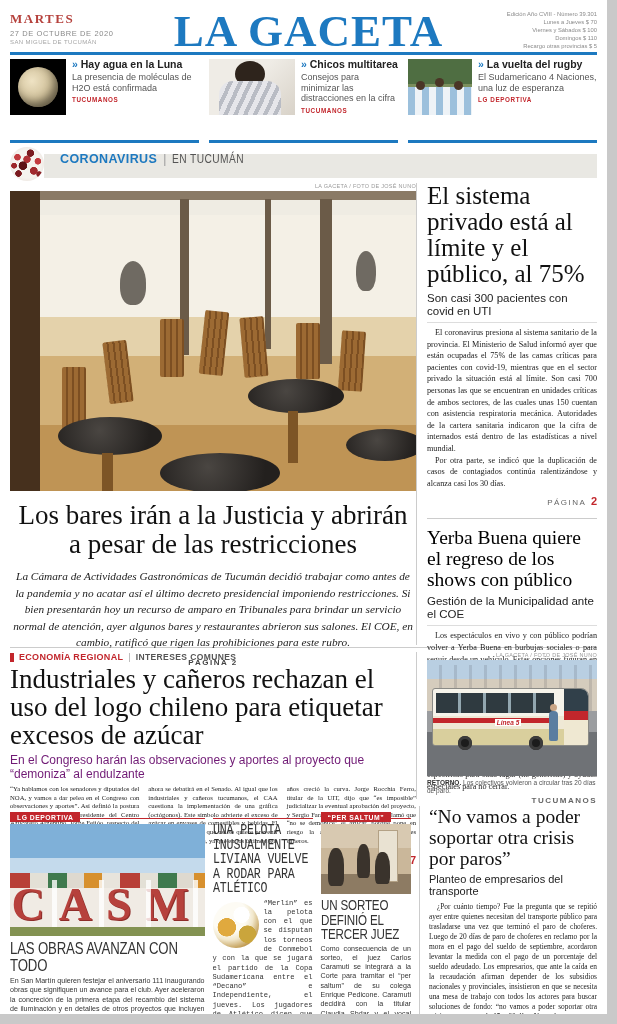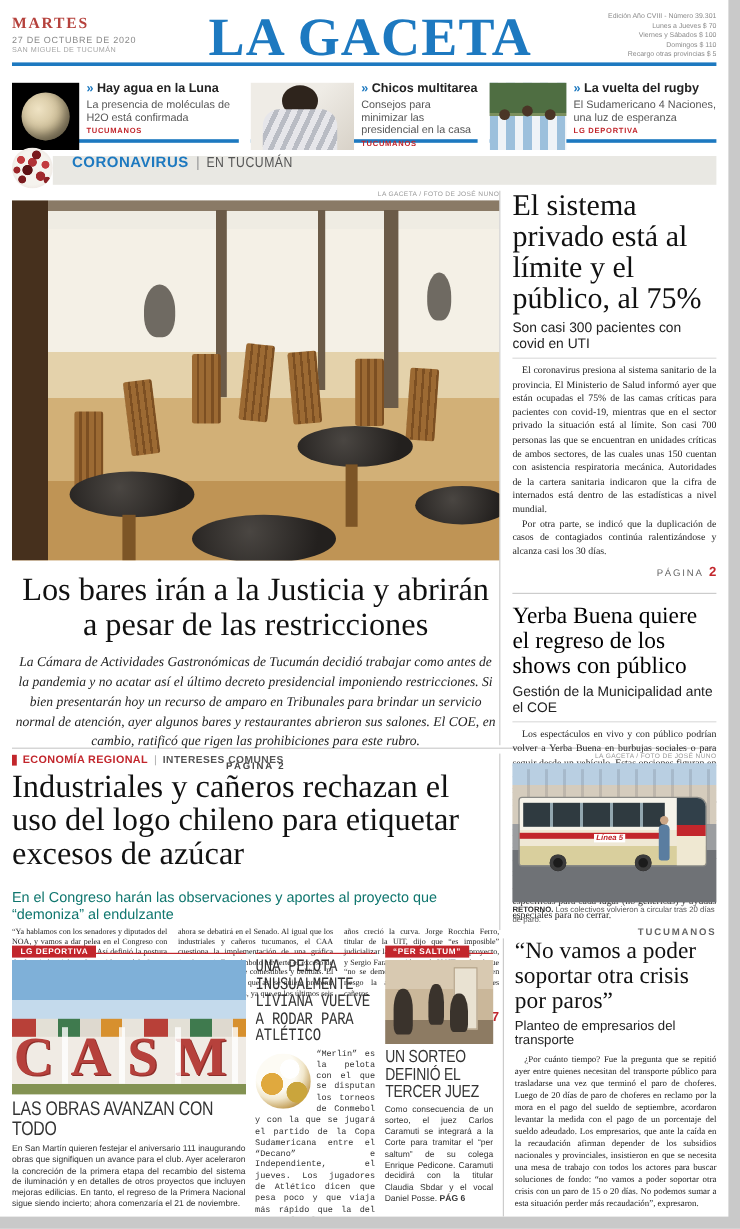--- a/index.html
+++ b/index.html
@@ -12,21 +12,21 @@
   .mh-left { width:135px; padding-top:4px; }
   .mh-day { font-family:"Liberation Serif", serif; font-weight:bold; color:#b5413c; font-size:13px; letter-spacing:1.5px; }
   .mh-date { font-size:7.5px; color:#8a8a8a; letter-spacing:.6px; margin-top:2px; }
   .mh-city { font-size:6px; color:#a5a5a5; letter-spacing:.4px; margin-top:1px; }
   .mh-title { flex:1; text-align:center; font-family:"Liberation Serif", serif; font-weight:bold; color:#1d79c0; font-size:45px; letter-spacing:1px; line-height:48px; }
   .mh-right { width:125px; text-align:right; padding-top:3px; }
   .mh-right div { font-size:5.8px; color:#8a8a8a; line-height:8px; }
   .blue-rule { height:3px; background:#1d79c0; margin-top:2px; }
 
   
-  .teasers { display:flex; gap:10px; padding:14px 0 0; height:64px; }
+  .teasers { display:flex; gap:10px; padding:4px 0 0; height:88px; }
   .teaser { flex:1; display:flex; gap:6px; border-bottom:3px solid #1d79c0; padding-bottom:5px; }
   .t-img { flex:0 0 auto; height:56px; position:relative; overflow:hidden; }
   .t-txt { flex:1; min-width:0; }
   .t-title { font-size:10.5px; font-weight:bold; color:#222; line-height:11px; }
   .t-title .chev { color:#1d79c0; }
   .t-body { font-size:9px; color:#555; line-height:10.5px; margin-top:2px; }
   .t-sec { font-size:6.3px; font-weight:bold; color:#c2262c; letter-spacing:.6px; margin-top:3px; }
   .img-moon { width:56px; background:#000; }
   .moon { position:absolute; left:8px; top:8px; width:40px; height:40px; border-radius:50%;
           background:radial-gradient(circle at 35% 35%, #efe3c4, #cdbd96 55%, #a3946e);
@@ -93,21 +93,21 @@
   
   .econ-row { display:flex; border-top:1px solid #ccc; margin-top:2px; padding-top:4px; height:152px; }
   .econ-left { width:406px; }
   .econ-right { width:181px; border-left:1px solid #ccc; padding-left:10px; }
   .kicker { display:flex; align-items:center; gap:5px; }
   .ksq { width:4px; height:9px; background:#c2262c; }
   .k1 { font-size:9px; font-weight:bold; color:#c2262c; letter-spacing:.3px; }
   .kpipe { color:#aaa; font-size:9px; }
   .k2 { font-size:8.5px; font-weight:bold; color:#555; letter-spacing:.4px; }
   .econ-h { font-family:"Liberation Serif", serif; font-size:27px; line-height:28px; color:#111; margin-top:3px; }
-  .econ-sub { font-size:12px; color:#0f766e; margin-top:16px; }
+  .econ-sub { font-size:12px; color:#701a75; margin-top:4px; }
   .econ-body { margin-top:4px; columns:3; column-gap:9px; font-family:"Liberation Serif", serif; font-size:6.7px; line-height:8.6px; color:#222; text-align:justify; height:64px; overflow:hidden; }
   .econ-page { text-align:right; margin-top:1px; }
 
   .photo-bus { position:relative; height:116px; margin-top:2px; overflow:hidden;
     background:linear-gradient(#b9cfe2 0 16%, #d5ccbd 16% 44%, #9b9da0 44% 62%, #6f7276 62% 100%); }
   .bus-bldg { position:absolute; top:4%; left:0; right:0; height:40%;
     background:repeating-linear-gradient(90deg, transparent 0 12px, rgba(60,60,70,.15) 12px 15px); }
   .bus { position:absolute; left:3%; right:5%; top:24%; height:50%; border-radius:3px 8px 3px 3px; border:1px solid #8a8a86;
     background:linear-gradient(#f6f3ea 0 48%, #efe8d5 48% 72%, #d9cf9d 72% 100%); }
   .bus-win { position:absolute; top:7%; left:2%; width:76%; height:36%;
@@ -192,21 +192,21 @@
         <div class="t-sec">TUCUMANOS</div>
       </div>
     </div>
     <div class="teaser">
       <div class="t-img img-kid">
         <div class="kid-hair"></div>
         <div class="kid-body"></div>
       </div>
       <div class="t-txt">
         <div class="t-title"><span class="chev">»</span> <span>Chicos multitarea</span></div>
-        <div class="t-body">Consejos para minimizar las presidencial en la casa</div>
+        <div class="t-body">Consejos para minimizar las distracciones en la cifra</div>
         <div class="t-sec">TUCUMANOS</div>
       </div>
     </div>
     <div class="teaser">
       <div class="t-img img-rugby">
         <div class="rugby-head" style="left:8px"></div>
         <div class="rugby-head" style="left:27px;top:19px"></div>
         <div class="rugby-head" style="left:46px"></div>
       </div>
       <div class="t-txt">

